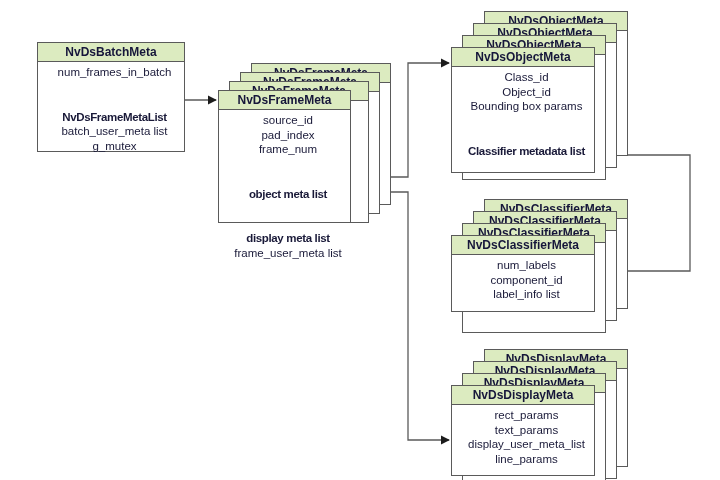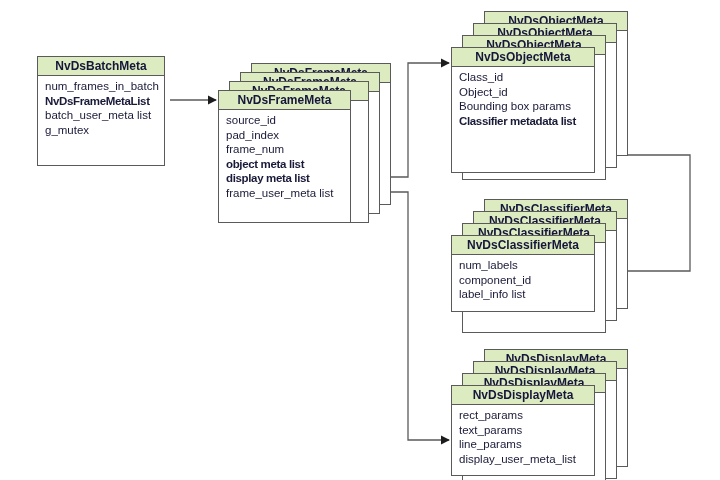--- a/index.html
+++ b/index.html
@@ -36,22 +36,23 @@
   }
   .umlbox .body{
     box-sizing:border-box;
     padding:3px 0 2px 7px;
   }
   .umlbox .fld{
     color:#191938;
     font-size:11.5px;
     line-height:14.6px;
     white-space:nowrap;
+    text-align:center;
   }
-  .umlbox .fld.b{font-weight:700;letter-spacing:-0.35px;}
+  .umlbox .fld.b{font-weight:700;letter-spacing:-0.35px;margin-top:30px;}
 
   
   .ghost{
     position:absolute;
     box-sizing:border-box;
     background:#ffffff;
     border:1px solid #5a5a5a;
   }
   .ghost .ghdr{
     box-sizing:border-box;
@@ -83,21 +84,21 @@
       <path d="M 170 100 L 216 100" marker-end="url(#arrow)"></path>
 
       <path d="M 330 177 L 408 177 L 408 63 L 449 63" marker-end="url(#arrow)"></path>
 
       <path d="M 330 192 L 408 192 L 408 440 L 449 440" marker-end="url(#arrow)"></path>
 
       <path d="M 580 155 L 690 155 L 690 271 L 603 271" marker-end="url(#arrow)"></path>
     </g>
   </svg>
 
-  <div class="umlbox" style="left:37px;top:56px;width:128px;height:110px;">
+  <div class="umlbox" style="left:37px;top:42px;width:148px;height:110px;">
     <div class="hdr">NvDsBatchMeta</div>
     <div class="body">
       <div class="fld">num_frames_in_batch</div>
       <div class="fld b">NvDsFrameMetaList</div>
       <div class="fld">batch_user_meta  list</div>
       <div class="fld">g_mutex</div>
     </div>
   </div>
 
   <div class="ghost" style="left:251px;top:63px;width:140px;height:142px;">
@@ -165,18 +166,18 @@
     <div class="ghdr">NvDsDisplayMeta</div>
   </div>
   <div class="ghost" style="left:462px;top:373px;width:144px;height:118px;">
     <div class="ghdr">NvDsDisplayMeta</div>
   </div>
   <div class="umlbox" style="left:451px;top:385px;width:144px;height:91px;">
     <div class="hdr">NvDsDisplayMeta</div>
     <div class="body">
       <div class="fld">rect_params</div>
       <div class="fld">text_params</div>
+      <div class="fld">display_user_meta_list</div>
       <div class="fld">line_params</div>
-      <div class="fld">display_user_meta_list</div>
     </div>
   </div>
 
 </div>
 
 </body></html>

